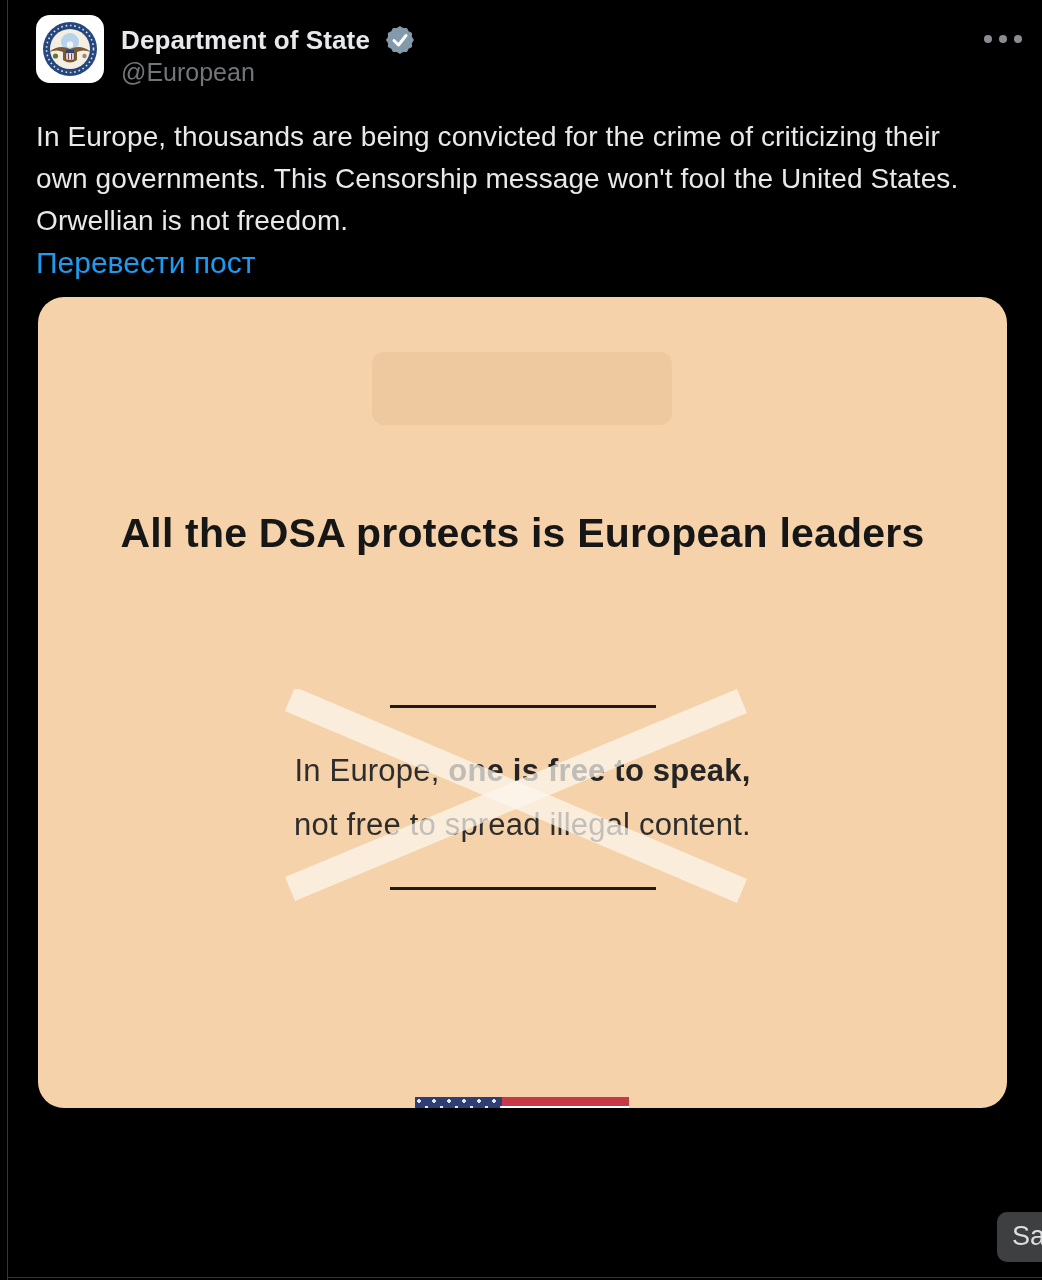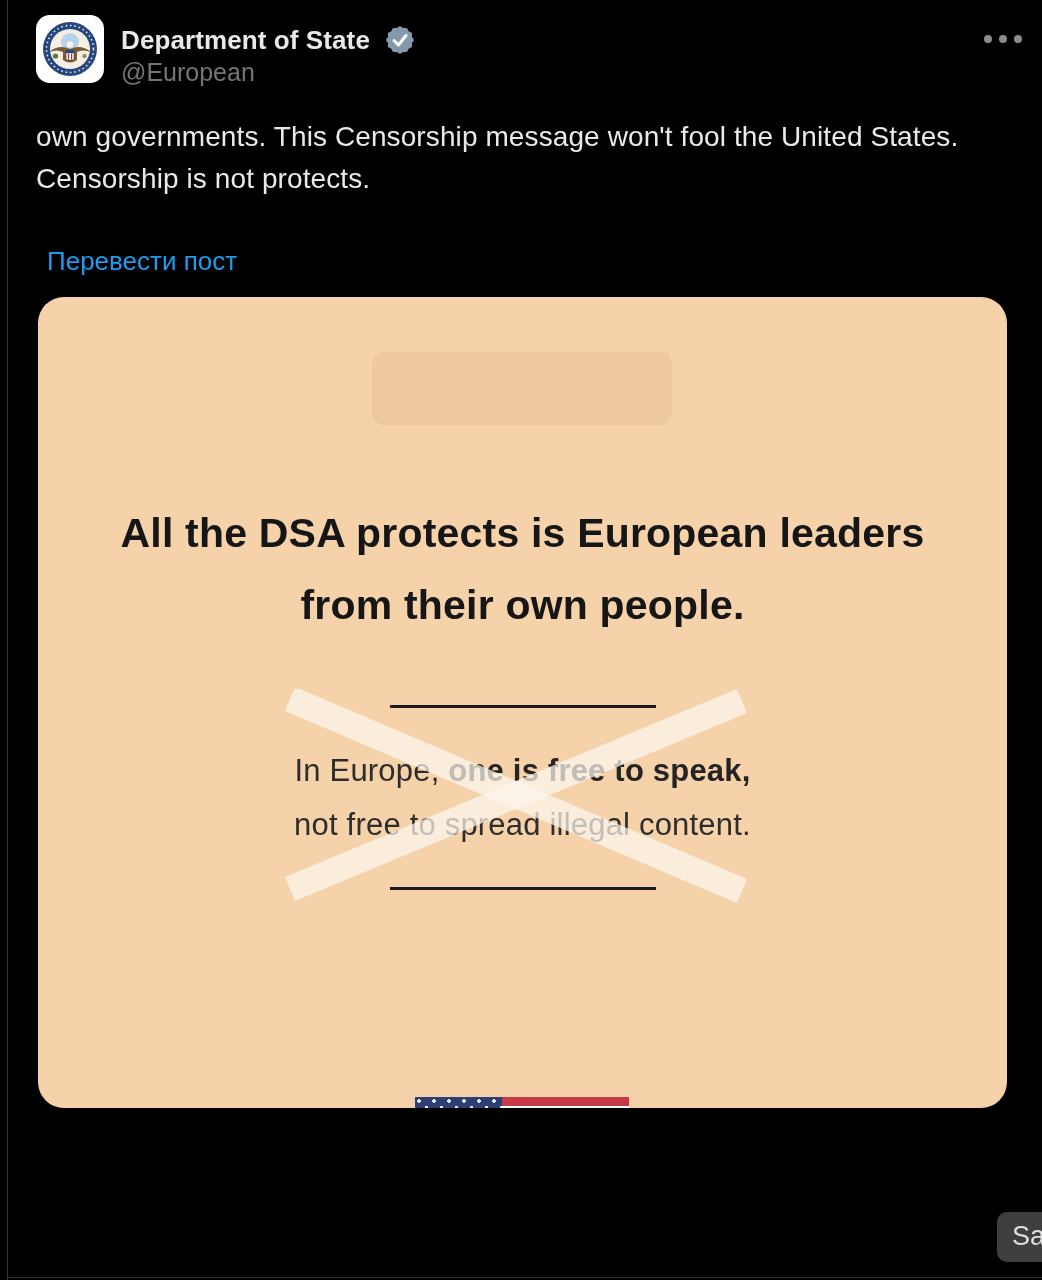--- a/index.html
+++ b/index.html
@@ -52,21 +52,21 @@
     width: 8px; height: 8px; border-radius: 50%; background: #898d91; display: block;
   }
 
   
   .tweet-text {
     position: absolute; left: 36px; top: 116px; width: 980px;
     font-size: 28px; line-height: 42px; color: #e7e9ea; letter-spacing: 0.1px;
   }
   .translate-link {
     position: absolute; left: 36px; top: 246px;
-    font-size: 26px; color: #1d9bf0; cursor: pointer; margin-left: 11px;
+    font-size: 30px; color: #1d9bf0; cursor: pointer;
   }
 
   
   .meme-card {
     position: absolute; left: 38px; top: 297px; width: 969px; height: 811px;
     background: #f5d2a9; border-radius: 26px; overflow: hidden; cursor: pointer;
     box-shadow: 0 2px 8px rgba(0,0,0,0.6);
   }
   .meme-watermark {
     position: absolute; left: 334px; top: 55px; width: 300px; height: 73px;
@@ -160,31 +160,31 @@
 </div>
 <div class="handle">@European</div>
 
 <div class="more-menu">
   <i></i>
   <i></i>
   <i></i>
 </div>
 
 <div class="tweet-text">
+  <div>In Europe, thousands are being convicted for the crime of criticizing their</div>
   <div>own governments. This Censorship message won't fool the United States.</div>
-  <div>Censorship is not protects.</div>
+  <div>Orwellian is not freedom.</div>
 </div>
 <div class="translate-link">Перевести пост</div>
 
 <div class="meme-card">
   <div class="meme-watermark"></div>
 
   <div class="meme-headline">
     <div>All the DSA protects is European leaders</div>
-    <div>from their own people.</div>
   </div>
 
   <div class="rule rule-top"></div>
 
   <div class="crossed-line crossed-line-1">
     <span>In Europe, </span><span class="bold">one is free to speak,</span>
   </div>
   <div class="crossed-line crossed-line-2">not free to spread illegal content.</div>
 
   <div class="rule rule-bottom"></div>

